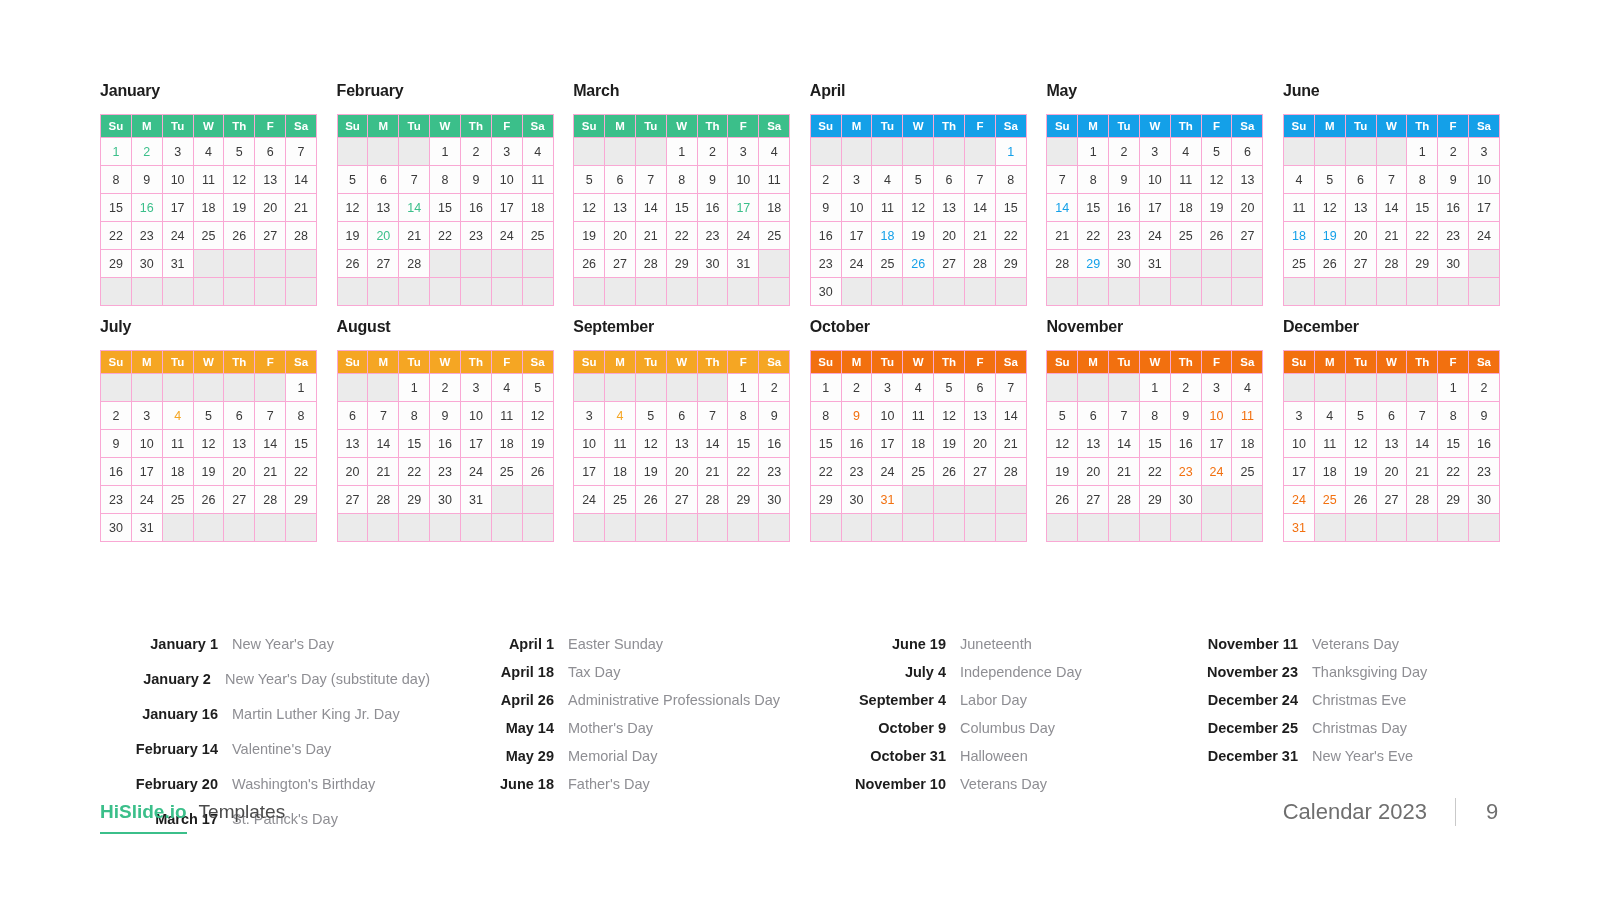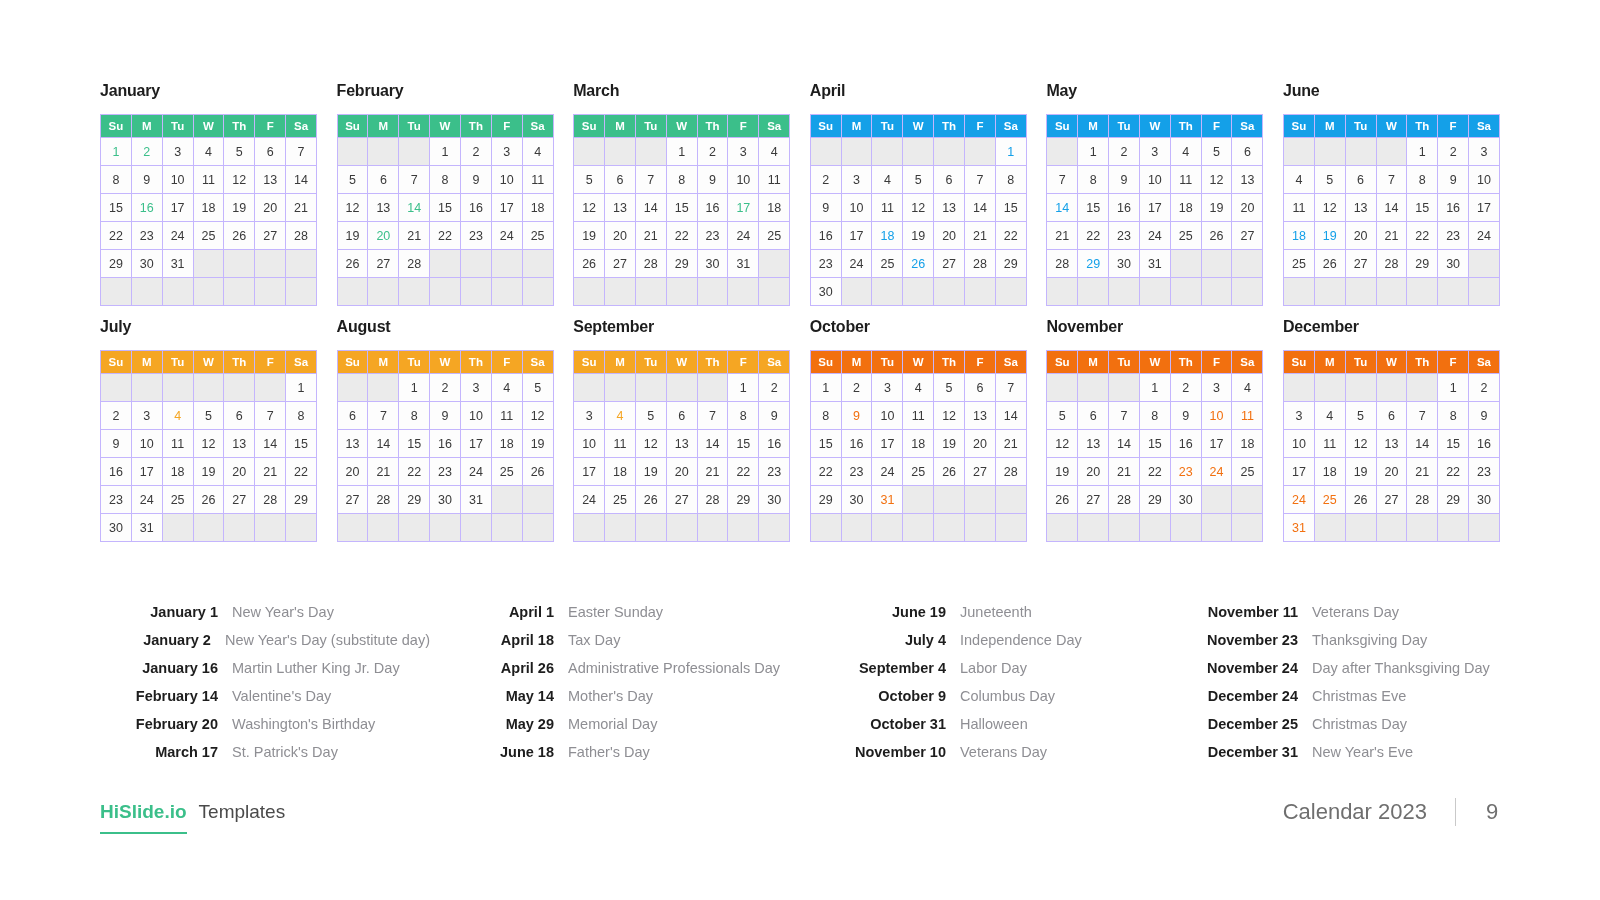--- a/index.html
+++ b/index.html
@@ -45,21 +45,21 @@
     letter-spacing: -0.2px;
     color: #1d1d1d;
     margin-bottom: 10px;
     line-height: 26px;
   }
   table.month-grid {
     border-collapse: separate;
     border-spacing: 1px;
     width: 217px;
     table-layout: fixed;
-    background: #c4b5fd;
+    background: #f9a8d4;
   }
   table.month-grid th {
     font-size: 11.5px;
     font-weight: bold;
     color: #ffffff;
     height: 22px;
     padding: 0;
     text-align: center;
     vertical-align: middle;
   }
@@ -95,21 +95,21 @@
     left: 100px;
     top: 598px;
     width: 1400px;
     display: flex;
     justify-content: space-between;
   }
   .hol-col {
     display: flex;
     flex-direction: column;
   }
-  .hol-col.c0 { width: 330px; }
+  .hol-col.c0 { width: 330px; gap: 7px; }
   .hol-col.c1 { width: 310px; }
   .hol-col.c2 { width: 310px; }
   .hol-col.c3 { width: 330px; }
   .hol-row {
     display: flex;
     align-items: baseline;
     height: 28px;
     line-height: 28px;
   }
   .hol-date {
@@ -117,20 +117,21 @@
     font-weight: bold;
     color: #1d1d1d;
     text-align: right;
     white-space: nowrap;
   }
   .hol-name {
     font-size: 14.5px;
     color: #8e8e93;
     padding-left: 14px;
     white-space: nowrap;
+    margin-top: 32px;
   }
   .c0 .hol-date { width: 118px; }
   .c1 .hol-date { width: 84px; }
   .c2 .hol-date { width: 126px; }
   .c3 .hol-date { width: 128px; }
 
   
   .footer {
     position: absolute;
     left: 100px;
@@ -1127,24 +1128,20 @@
         </div>
       </div>
       <div class="hol-col c3">
         <div class="hol-row">
           <span class="hol-date">November 11</span>
           <span class="hol-name">Veterans Day</span>
         </div>
         <div class="hol-row">
           <span class="hol-date">November 23</span>
           <span class="hol-name">Thanksgiving Day</span>
-        </div>
-        <div class="hol-row">
-          <span class="hol-date">November 24</span>
-          <span class="hol-name">Day after Thanksgiving Day</span>
         </div>
         <div class="hol-row">
           <span class="hol-date">December 24</span>
           <span class="hol-name">Christmas Eve</span>
         </div>
         <div class="hol-row">
           <span class="hol-date">December 25</span>
           <span class="hol-name">Christmas Day</span>
         </div>
         <div class="hol-row">

